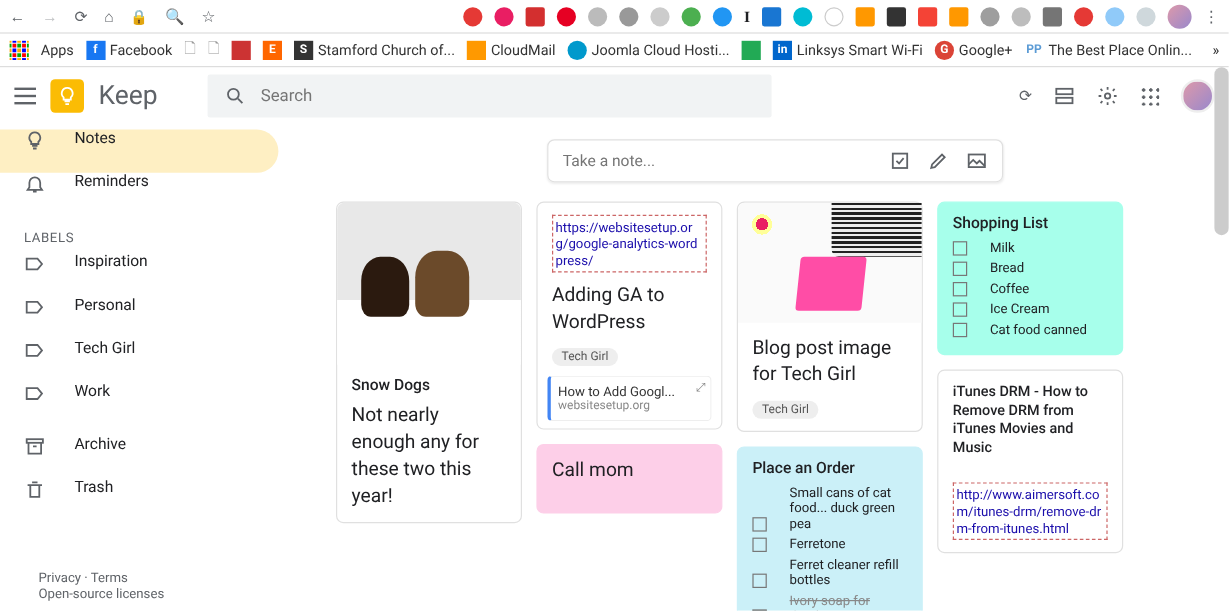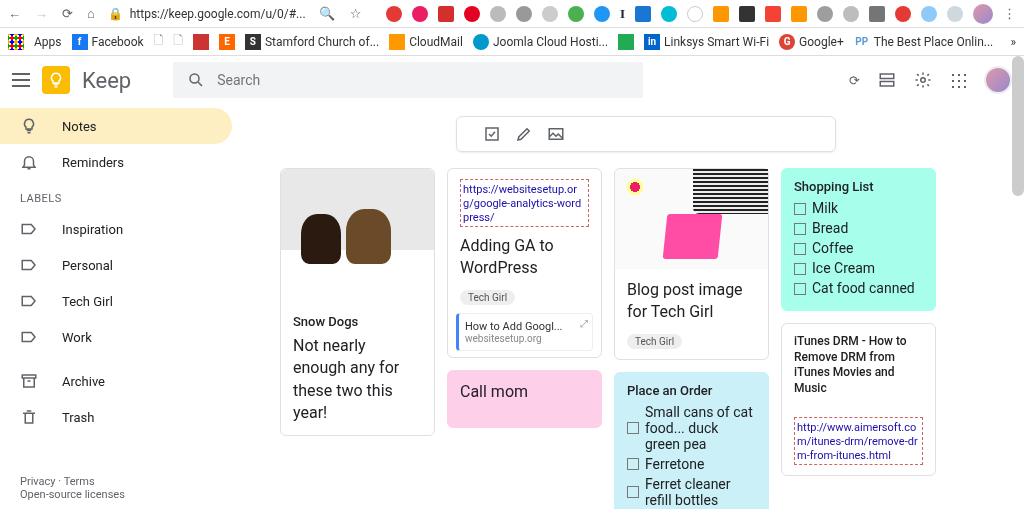--- a/index.html
+++ b/index.html
@@ -24,43 +24,43 @@
 .logo{width:28px;height:28px;background:#fbbc04;border-radius:4px;display:flex;align-items:center;justify-content:center;color:#fff}
 .brand{font-size:22px;color:#5f6368}
 .search{flex:0 0 470px;height:36px;margin-left:30px;background:#f1f3f4;border-radius:2px;display:flex;align-items:center;padding:0 14px;gap:12px;color:#5f6368}
 .search input{border:0;background:transparent;outline:0;font-size:14px;flex:1}
 .hdr-r{margin-left:auto;display:flex;align-items:center;gap:18px;color:#5f6368}
 .hdr-r .grid{width:16px;height:16px;background:
  radial-gradient(circle,#5f6368 1.5px,transparent 1.5px) 0 0/6px 6px}
 .hdr-r .prof{width:28px;height:28px;border-radius:50%;background:linear-gradient(135deg,#d9a,#98c);border:2px solid #eee}
 .main{display:flex;height:calc(100% - 104px)}
 .side{width:240px;padding-top:4px;position:relative}
-.side .item{height:36px;display:flex;align-items:center;gap:24px;padding-left:20px;border-radius:0 18px 18px 0;margin-right:8px;color:#202124;cursor:pointer;font-size:13px}
+.side .item{height:36px;display:flex;gap:24px;padding-left:20px;border-radius:0 18px 18px 0;margin-right:8px;color:#202124;cursor:pointer;font-size:13px}
 .side .item.active{background:#feefc3}
 .side .item svg,.side .item .ic{width:18px;height:18px;color:#5f6368;flex-shrink:0}
 .side .lbl-h{font-size:11px;color:#5f6368;padding:12px 20px 6px;letter-spacing:.5px}
-.side .foot{position:absolute;bottom:8px;left:20px;font-size:11px;color:#5f6368}
+.side .foot{position:absolute;bottom:8px;left:32px;font-size:11px;color:#5f6368}
 .side .foot a{color:#5f6368;text-decoration:none}
 .content{flex:1;padding:12px 12px 0 40px;overflow:hidden}
 .take{width:380px;height:36px;margin:0 auto 16px;border:1px solid #e0e0e0;border-radius:6px;box-shadow:0 1px 2px rgba(0,0,0,.08);display:flex;align-items:center;padding:0 12px;color:#757575}
 .take span{flex:1;font-size:13px}
 .take .ic{margin-left:14px;color:#5f6368}
 .grid-notes{display:flex;gap:12px;align-items:flex-start}
 .col{display:flex;flex-direction:column;gap:12px;width:155px}
 .note{border:1px solid #e0e0e0;border-radius:6px;padding:10px 12px;font-size:12px;background:#fff}
 .note .img{height:135px;margin:-10px -12px 10px;border-radius:6px 6px 0 0;background:#ddd}
 .note h4{font-size:13px;font-weight:500;margin-bottom:6px}
 .note p{font-size:16px;color:#202124;line-height:1.4}
 .note a{color:#1a0dab;font-size:11px;word-break:break-all}
 .note .chip-lbl{display:inline-block;background:#eee;border-radius:10px;padding:2px 8px;font-size:10px;color:#555;margin-top:10px}
 .note .linkbox{border:1px dashed #c66;padding:2px}
 .note.pink{background:#fdcfe8;border-color:#fdcfe8}
 .note.blue{background:#cbf0f8;border-color:#cbf0f8}
 .note.teal{background:#a7ffeb;border-color:#a7ffeb}
-.note .chk{display:flex;align-items:center;gap:6px;margin:4px 0;font-size:14px}
+.note .chk{display:flex;align-items:flex-end;gap:19px;margin:4px 0;font-size:11px}
 .note .chk .box{width:12px;height:12px;border:1.5px solid #777;flex-shrink:0;margin-top:1px}
 .note .chk.done .box{background:#777}
 .note .chk.done span{text-decoration:line-through;color:#888}
 .note .attach{border:1px solid #eee;border-radius:4px;padding:6px;margin:8px -4px -4px;font-size:10px;position:relative}
 .note .attach .t{font-size:11px;color:#333}
 .note .attach .d{color:#888}
 .note .attach .x{position:absolute;right:4px;top:4px;color:#888}
 .scrollbar{position:absolute;right:0;top:56px;width:12px;height:140px;background:#ccc;border-radius:6px}
 svg{width:18px;height:18px;fill:none;stroke:currentColor;stroke-width:2}
 </style>
@@ -69,21 +69,20 @@
 
 <div class="chrome">
  <div class="nav">
   <span>←</span>
   <span style="opacity:.4">→</span>
   <span>⟳</span>
   <span>⌂</span>
  </div>
  <div class="url">
   <span>🔒</span>
-  <span>https://keep.google.com/u/0/#...</span>
  </div>
  <span style="color:#5f6368">🔍</span>
  <span style="color:#5f6368">☆</span>
  <div class="ext">
   <span class="chip" style="background:#e53935"></span>
   <span class="chip" style="background:#e91e63"></span>
   <span class="chip" style="background:#d32f2f;border-radius:2px"></span>
   <span class="chip" style="background:#e60023"></span>
   <span class="chip" style="background:#bbb"></span>
   <span class="chip" style="background:#999"></span>
@@ -237,20 +236,21 @@
         <span>Trash</span>
       </div>
   <div class="foot">
    <a>Privacy</a> · <a>Terms</a><br>
    <a>Open-source licenses</a>
   </div>
  </div>
 
  <div class="content">
   <div class="take">
+   <span>Take a note...</span>
    <svg class="ic" viewBox="0 0 24 24">
           <rect x="4" y="4" width="16" height="16"></rect>
           <path d="M8 12l3 3 5-6"></path>
         </svg>
    <svg class="ic" viewBox="0 0 24 24">
           <path d="M4 20l4-1 11-11-3-3L5 16z"></path>
         </svg>
    <svg class="ic" viewBox="0 0 24 24">
           <rect x="3" y="5" width="18" height="14"></rect>
           <path d="M3 16l5-5 4 4 3-3 6 6"></path>

